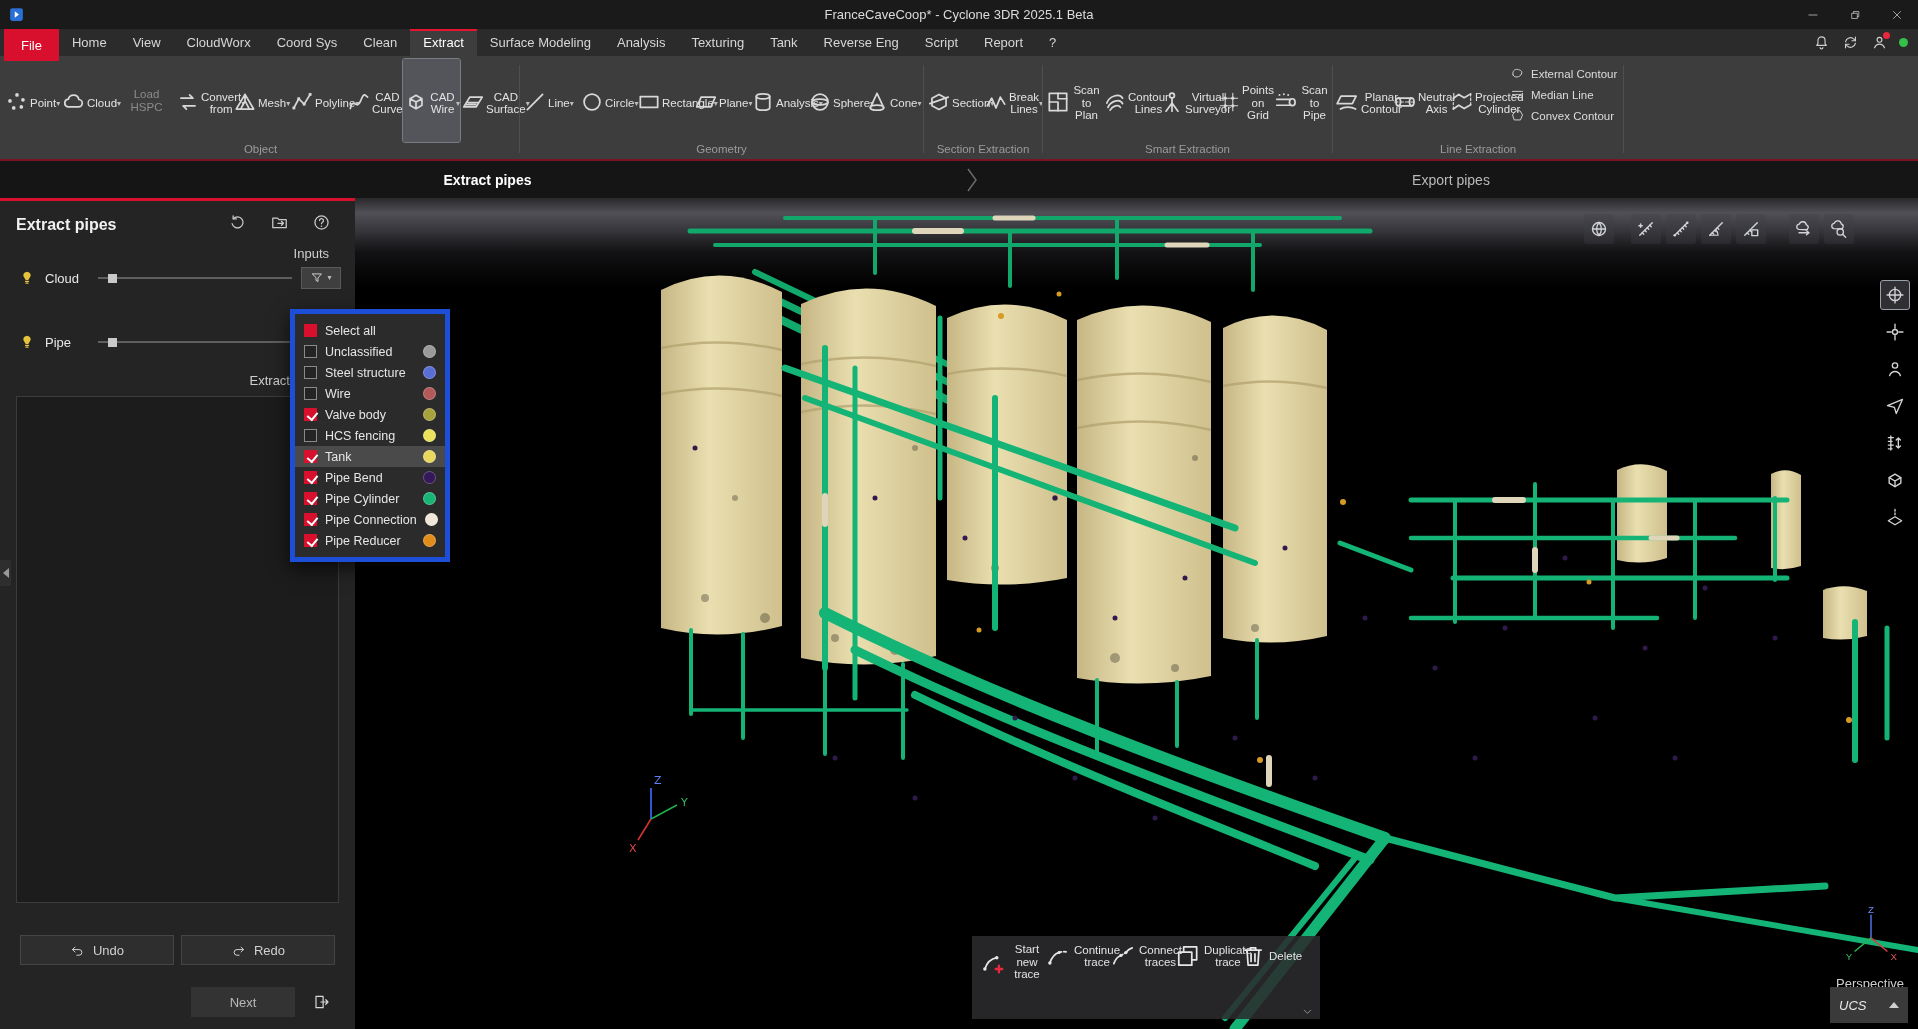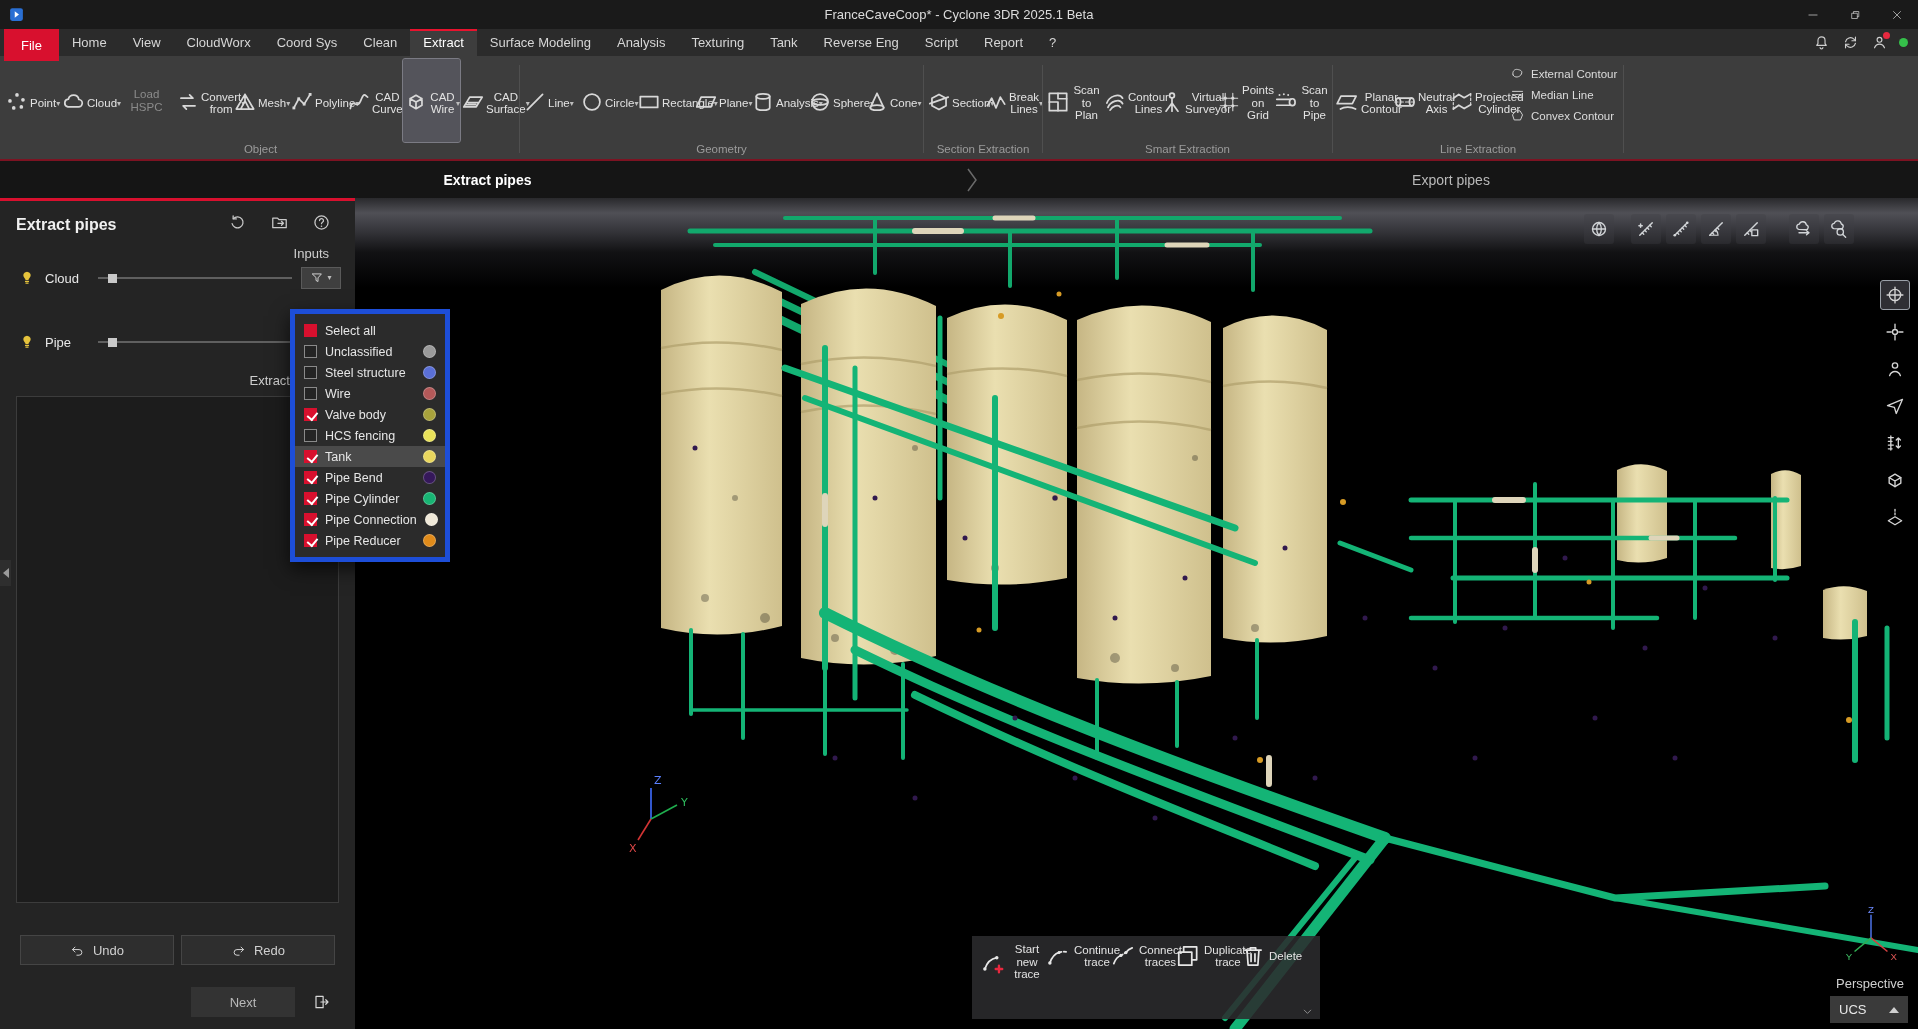--- a/index.html
+++ b/index.html
@@ -95,21 +95,21 @@
   .vtool { width:30px; height:30px; display:flex; align-items:center; justify-content:center; color:#d5d5d5; }
   .vtool.active { border:1px solid #9aa0a8; background:rgba(86,86,94,.55); border-radius:3px; }
 
   .trace-toolbar { position:absolute; left:617px; top:738px; width:348px; height:83px; background:rgba(43,43,46,.88); display:flex; align-items:flex-start; padding:7px 4px 0 8px; }
   .tbtn { width:65px; display:flex; flex-direction:row; align-items:center; gap:3px; color:#e3e3e3; font-size:11.5px; line-height:12.5px; text-align:center; }
   .tbtn .icw { color:#e6e6e6; }
   .trace-collapse { position:absolute; right:6px; bottom:1px; color:#9a9a9a; }
 
   .gizmo { position:absolute; right:16px; bottom:62px; }
   .persp { position:absolute; right:14px; bottom:38px; color:#cfcfcf; font-size:13px; }
-  .ucs-btn { position:absolute; right:10px; bottom:6px; width:78px; height:27px; background:#3a3a3a; color:#e8e8e8; font-size:13px; display:flex; align-items:center; justify-content:space-between; padding:0 9px; }
+  .ucs-btn { position:absolute; right:10px; bottom:6px; width:78px; height:36px; background:#3a3a3a; color:#e8e8e8; font-size:13px; display:flex; align-items:center; justify-content:space-between; padding:0 9px;font-style:italic; }
   .ucs-tri { width:0; height:0; border-left:5px solid transparent; border-right:5px solid transparent; border-bottom:6px solid #cfcfcf; }
 
   
   .filter-popup { position:absolute; left:290px; top:309px; width:160px; background:#2b2b2b; border:5px solid #1d4ed8; box-shadow:0 7px 18px rgba(0,0,0,.65); z-index:50; padding:6px 0; font-size:12.5px; color:#e6e6e6; }
   .fp-row { height:21px; display:flex; align-items:center; padding:0 9px; gap:8px; }
   .fp-row.highlight { background:#4a4a4a; }
   .cb { width:13px; height:13px; flex:0 0 13px; border:1px solid #8a8a8a; background:#242424; position:relative; }
   .cb.checked { background:#d8102e; border-color:#d8102e; }
   .cb.checked.withcheck::after { content:""; position:absolute; left:3.5px; top:0.5px; width:4.5px; height:8px; border-right:2px solid #fff; border-bottom:2px solid #fff; transform:rotate(40deg); }
   .fp-label { white-space:nowrap; }

